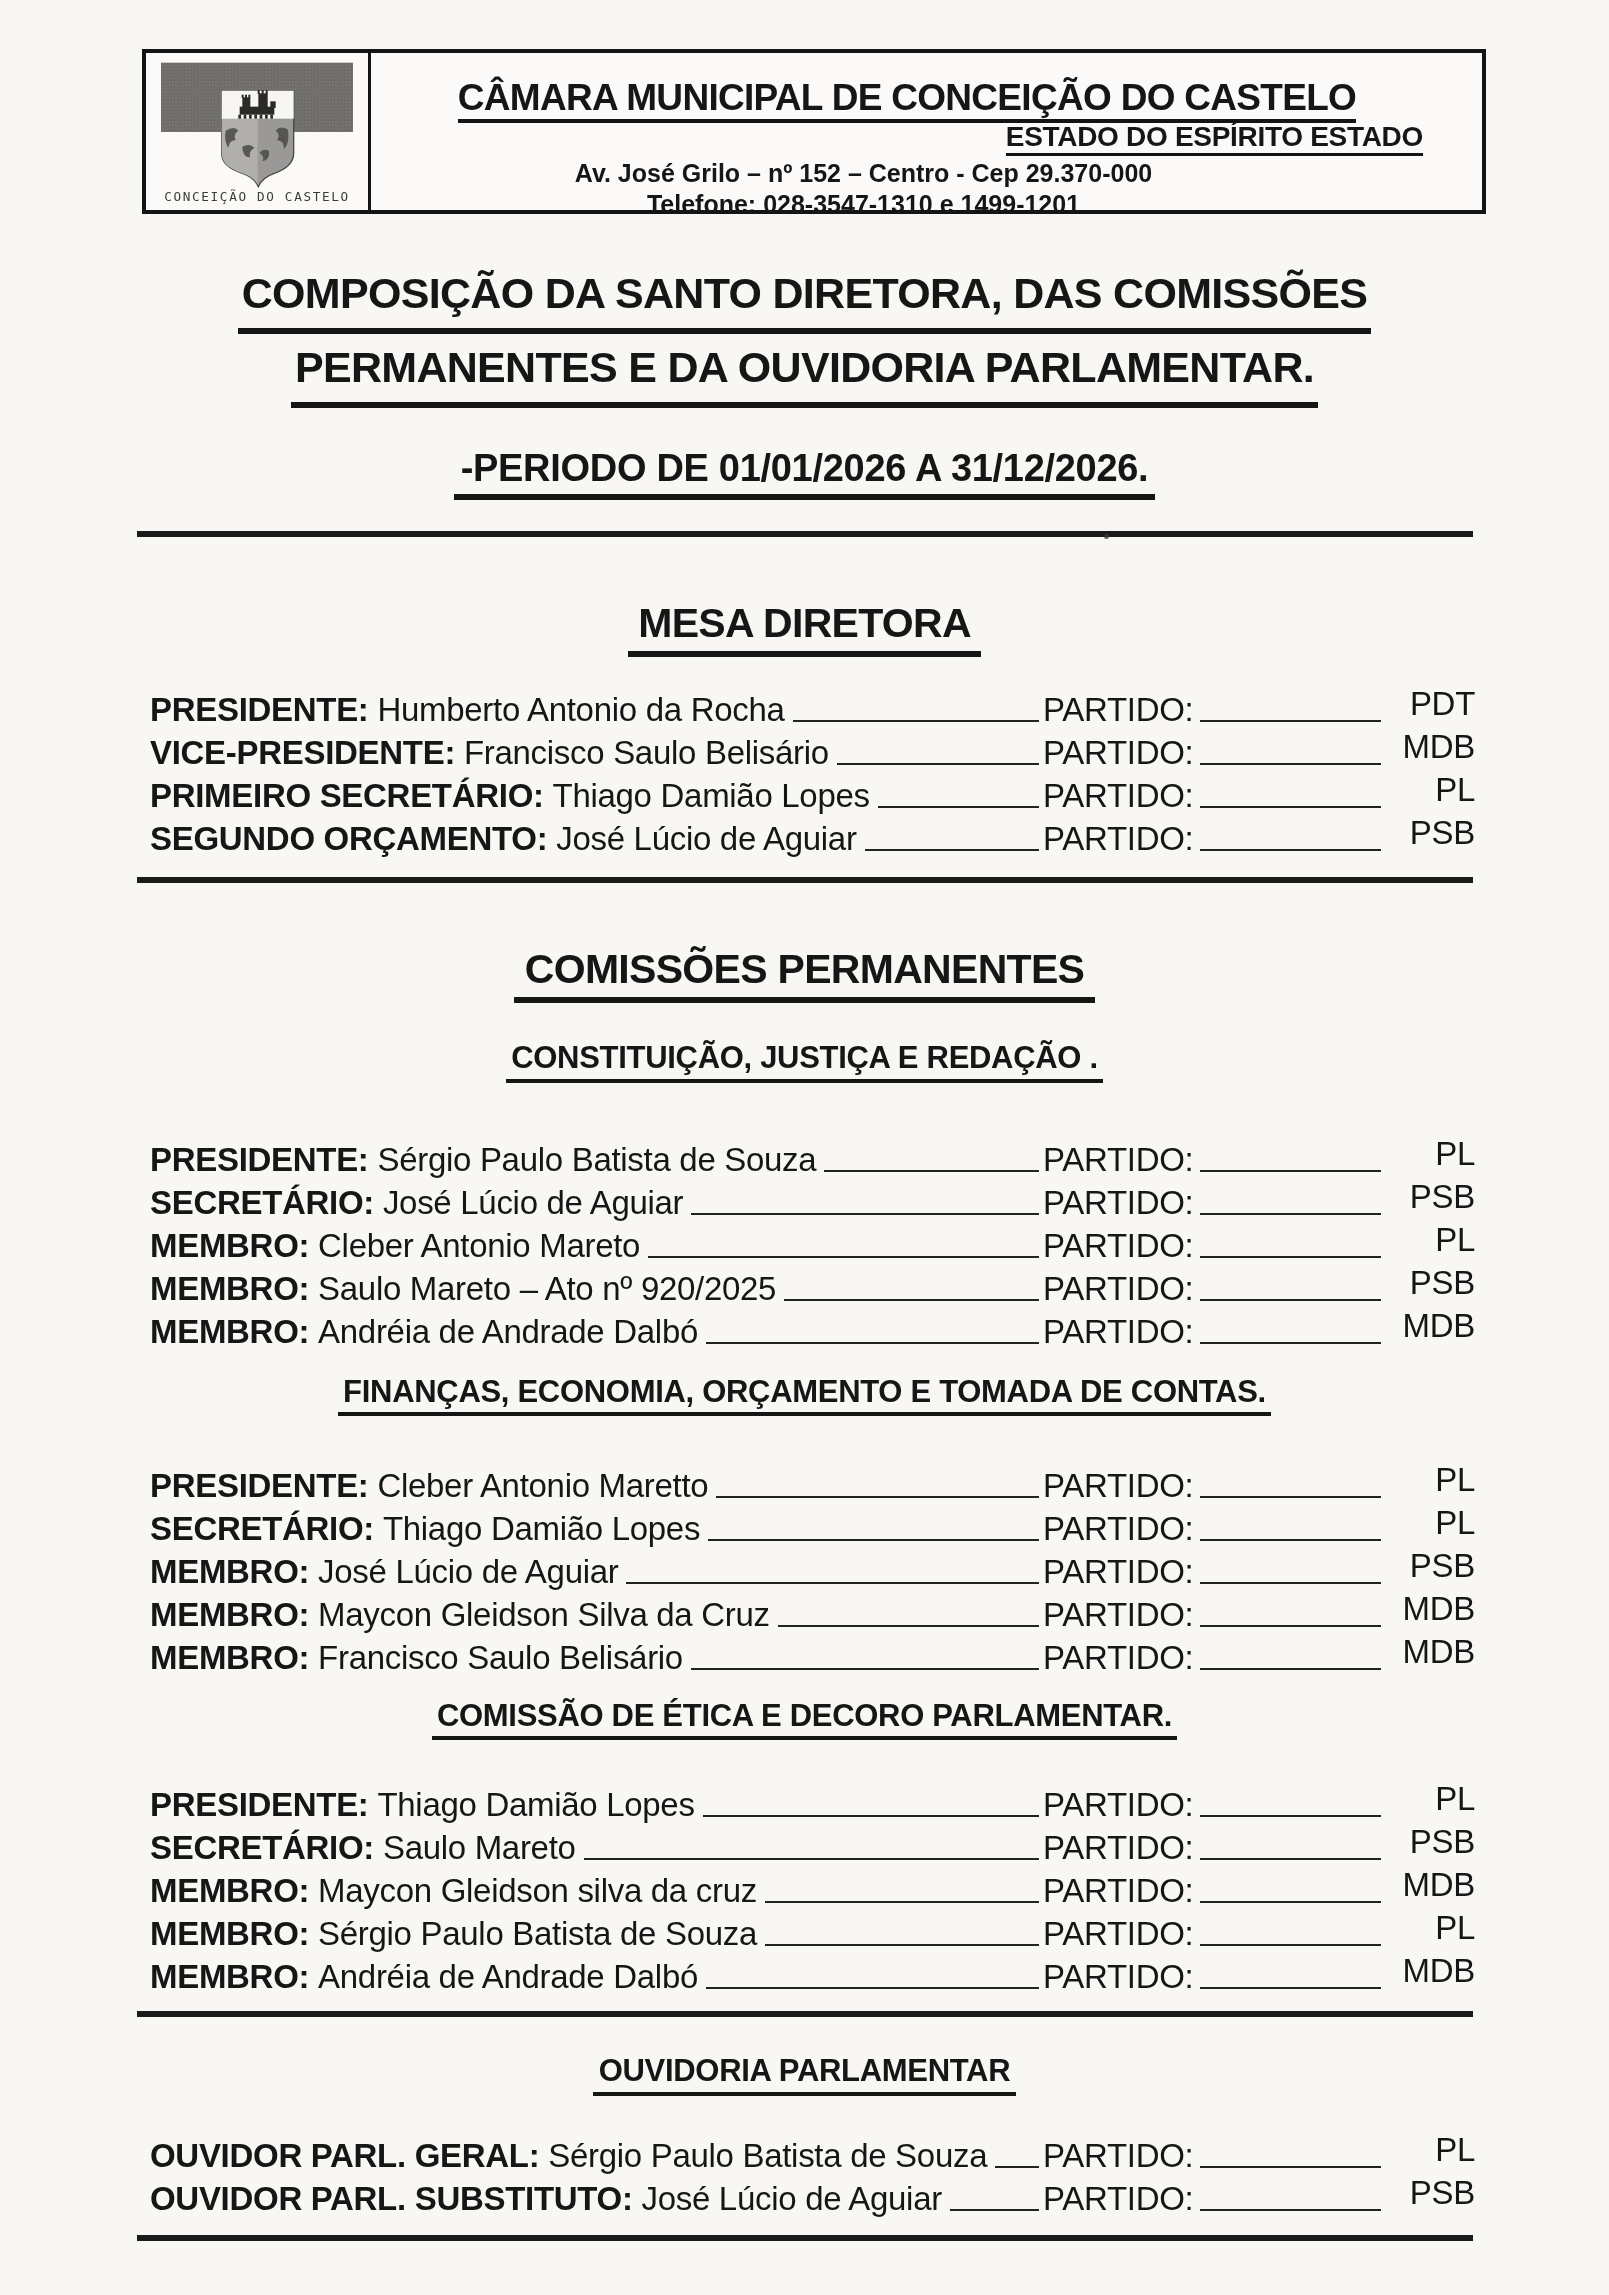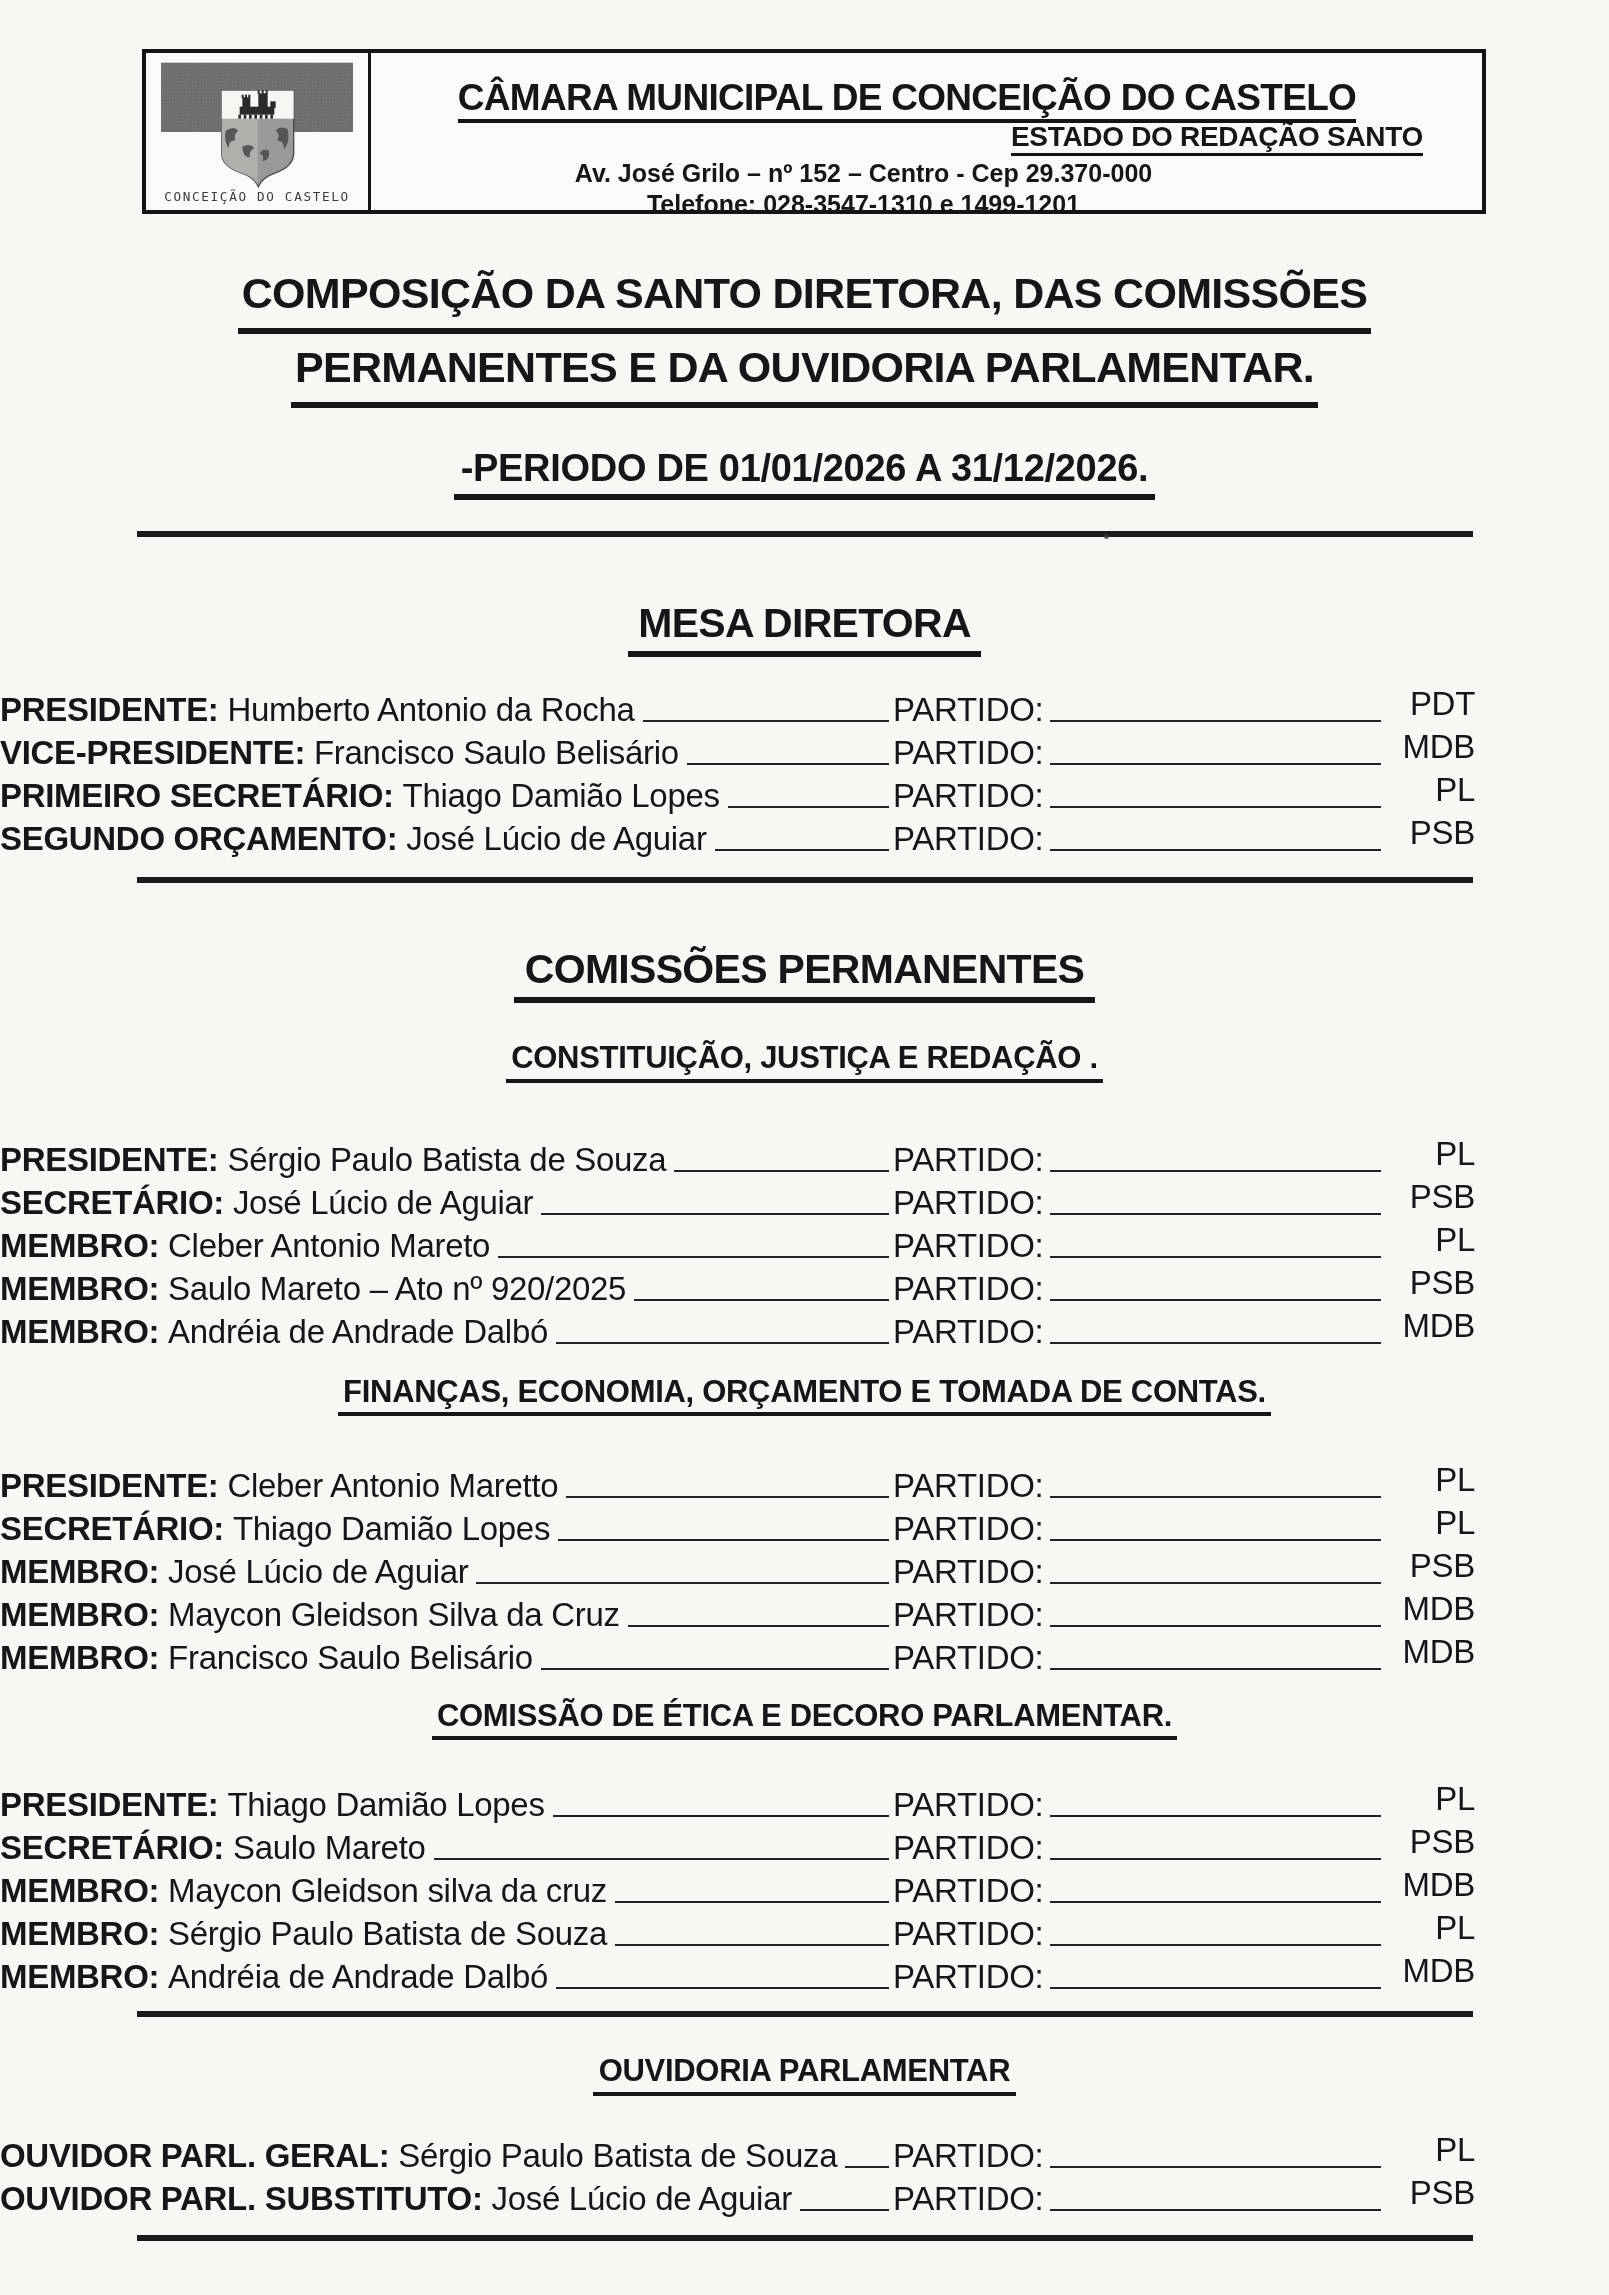--- a/index.html
+++ b/index.html
@@ -86,21 +86,21 @@
   .comissoes-head{margin-top:63px;}
   .g1-head{margin-top:37px;}
   .g1-rows{margin-top:52px;}
   .g2-head{margin-top:24px;}
   .g2-rows{margin-top:45px;}
   .g3-head{margin-top:21.4px;}
   .g3-rows{margin-top:40px;}
   .ouvidoria-head{margin-top:36px;}
   .ouvidoria-rows{margin-top:35px;}
   
-  .rows{margin-right:134px;}
+  .rows{margin-left:150px;margin-right:134px;}
   .row{display:flex;align-items:flex-end;height:43px;}
   .row .left{display:flex;align-items:flex-end;min-width:893px;flex:0 1 auto;}
   .lab,.nm,.pl,.pt{font-size:33px;line-height:37px;white-space:pre;letter-spacing:-0.3px;}
   .lab{font-weight:700;}
   .line{border-bottom:2.7px solid #222;min-width:27px;flex:1;margin:0 4px 6px 8px;}
   .row > .line2{flex:1;margin:0 6.7px 6px 6.7px;}
   .pt{flex:0 0 87px;text-align:right;transform:translateY(-6px);}
   
   .speck{position:absolute;width:4.7px;height:4.7px;border-radius:50%;background:#3c3c3c;opacity:.8;}
 </style>
@@ -156,21 +156,21 @@
         </g>
 
         <text x="150" y="218" text-anchor="middle" font-family="DejaVu Sans Mono, monospace" font-size="19" letter-spacing="2.5" fill="#3d3c3a">CONCEIÇÃO DO CASTELO</text>
       </svg>
     </div>
     <div class="head-cell">
       <div class="org-name">
         <span>CÂMARA MUNICIPAL DE CONCEIÇÃO DO CASTELO</span>
       </div>
       <div class="state-name">
-        <span>ESTADO DO REDAÇÃO SANTO</span>
+        <span>ESTADO DO ESPÍRITO ESTADO</span>
       </div>
       <div class="addr">Av. José Grilo – nº 152 – Centro  - Cep 29.370-000</div>
       <div class="phone">Telefone: 028-3547-1310 e 1499-1201</div>
     </div>
   </div>
 
   <div class="title-block">
     <span class="title-line"><span>COMPOSIÇÃO DA  SANTO  DIRETORA, DAS COMISSÕES</span></span>
     <span class="title-line"><span>PERMANENTES E DA OUVIDORIA PARLAMENTAR.</span></span>
   </div>

